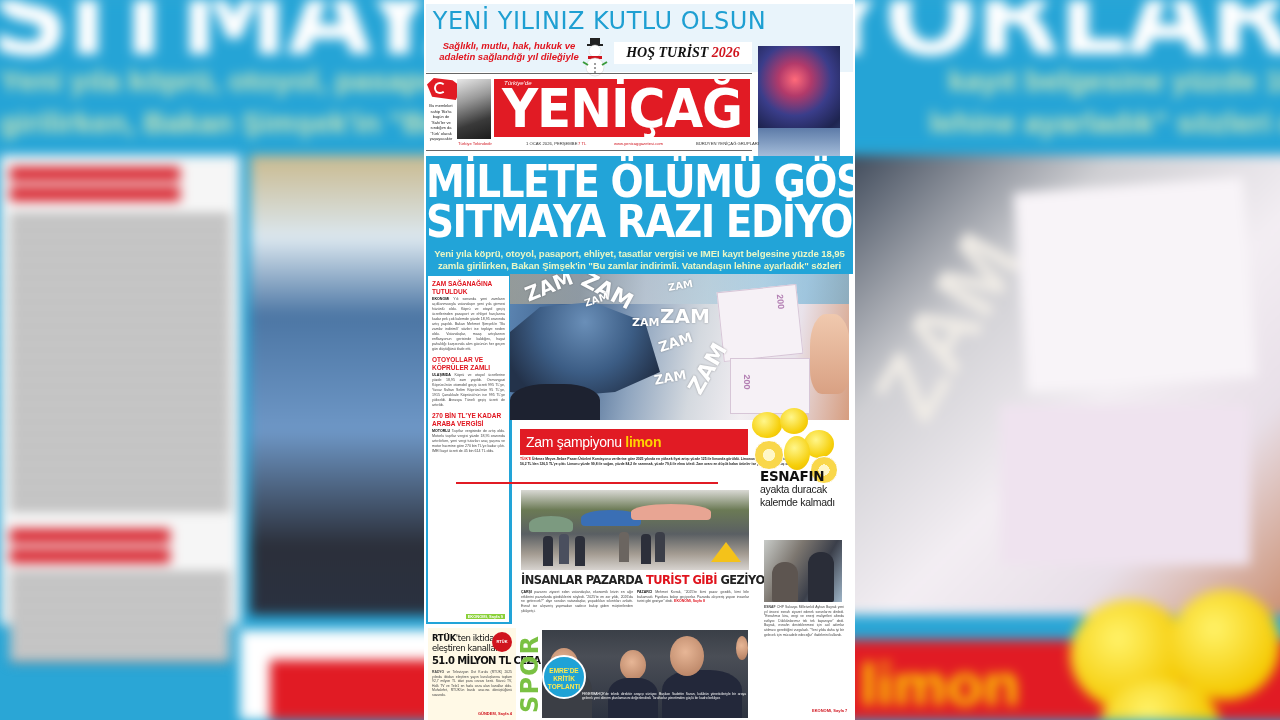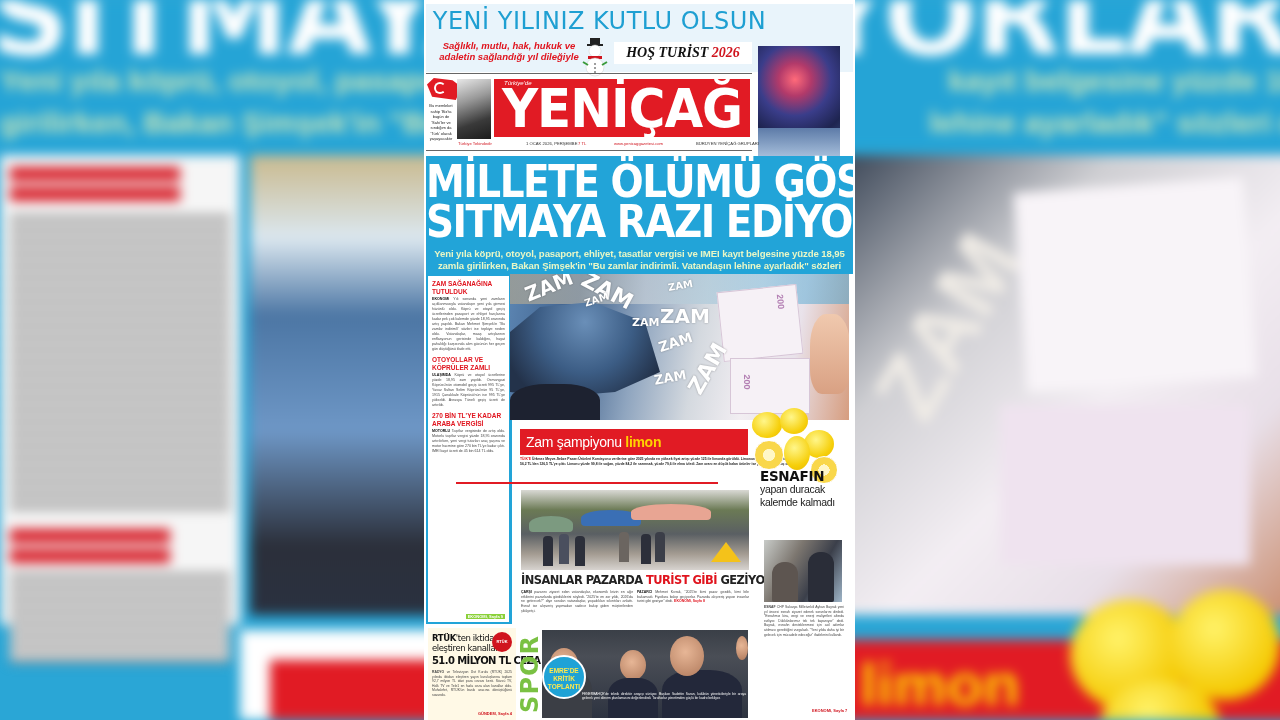--- a/index.html
+++ b/index.html
@@ -274,21 +274,21 @@
     <div class="person" style="left:120px;top:44px;"></div>
     <div class="person" style="left:134px;top:42px;background:#3b3e48;"></div>
     <div class="yellow"></div>
   </div>
   <div class="market-hl"><span>İNSANLAR PAZARDA </span><span class="red">TURİST GİBİ</span><span> GEZİYOR</span></div>
   <div class="market-col" style="left:97px"><b>ÇARŞI</b> <span>pazarını ziyaret eden vatandaşlar, ekonomik krizin en ağır etkilerini pazarlarda gördüklerini söyledi. "2025'te en zor yıldı, 2026'da ne getirecek?" diye sorulan vatandaşlar, yaşadıkları sıkıntıları anlattı. Esnaf ise alışveriş yapmadan sadece bakıp giden müşterilerden şikâyetçi.</span></div>
   <div class="market-col" style="left:213px"><b>PAZARCI</b> <span>Mehmet Kıvrak, "2025'te kimi pazar gezdik, kimi bile bakamadı. Fiyatlara bakıp geçiyorlar. Pazarda alışveriş yapan insanlar turist gibi geziyor" dedi.</span> <b style="color:#e0141e">EKONOMİ, Sayfa 8</b></div>
 
   <div class="esnaf">
     <div class="esnaf-h1">ESNAFIN</div>
-    <div class="esnaf-h2">yapan duracak</div>
+    <div class="esnaf-h2">ayakta duracak</div>
     <div class="esnaf-h2">kalemde kalmadı</div>
   </div>
   <div class="esnaf-img">
       <div class="man1"></div>
       <div class="man2"></div>
     </div>
   <div class="esnaf-text"><b>ESNAF</b> <span>CHP Sakarya Milletvekili Ayhan Bayrak yeni yıl öncesi esnafı ziyaret ederek sorunlarını dinledi. "Esnafımız kira, vergi ve enerji maliyetleri altında eziliyor. Dükkânlarımız tek tek kapanıyor" dedi. Bayrak, esnafın desteklenmesi için acil adımlar atılması gerektiğini vurguladı. "Yeni yılda daha iyi bir gelecek için mücadele edeceğiz" ifadelerini kullandı.</span></div>
   <div class="esnaf-tag">EKONOMİ, Sayfa 7</div>
 
   <div class="rtuk">

